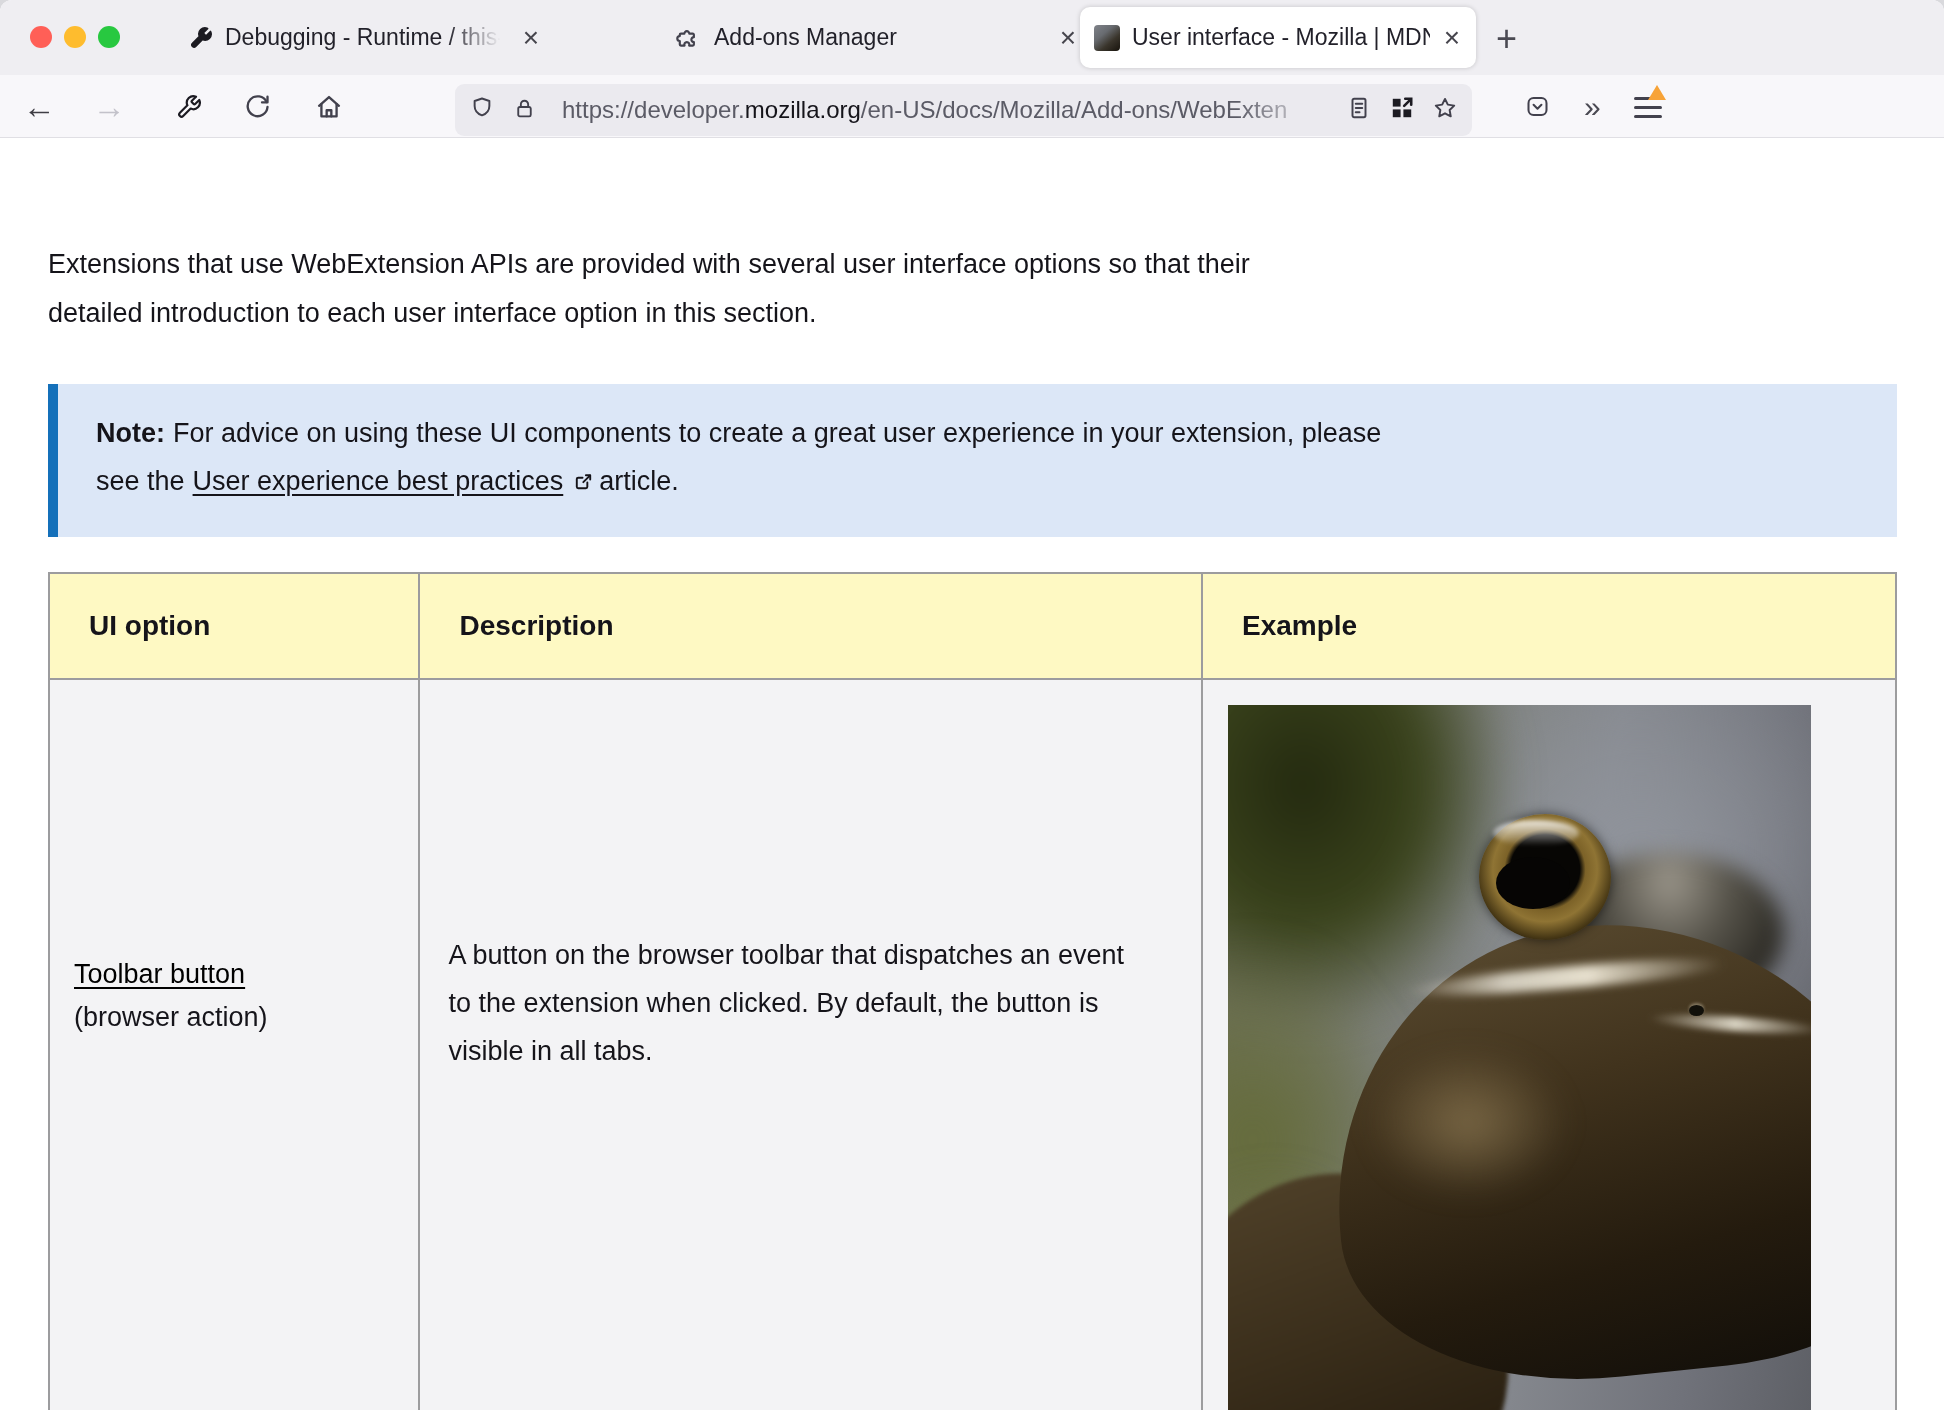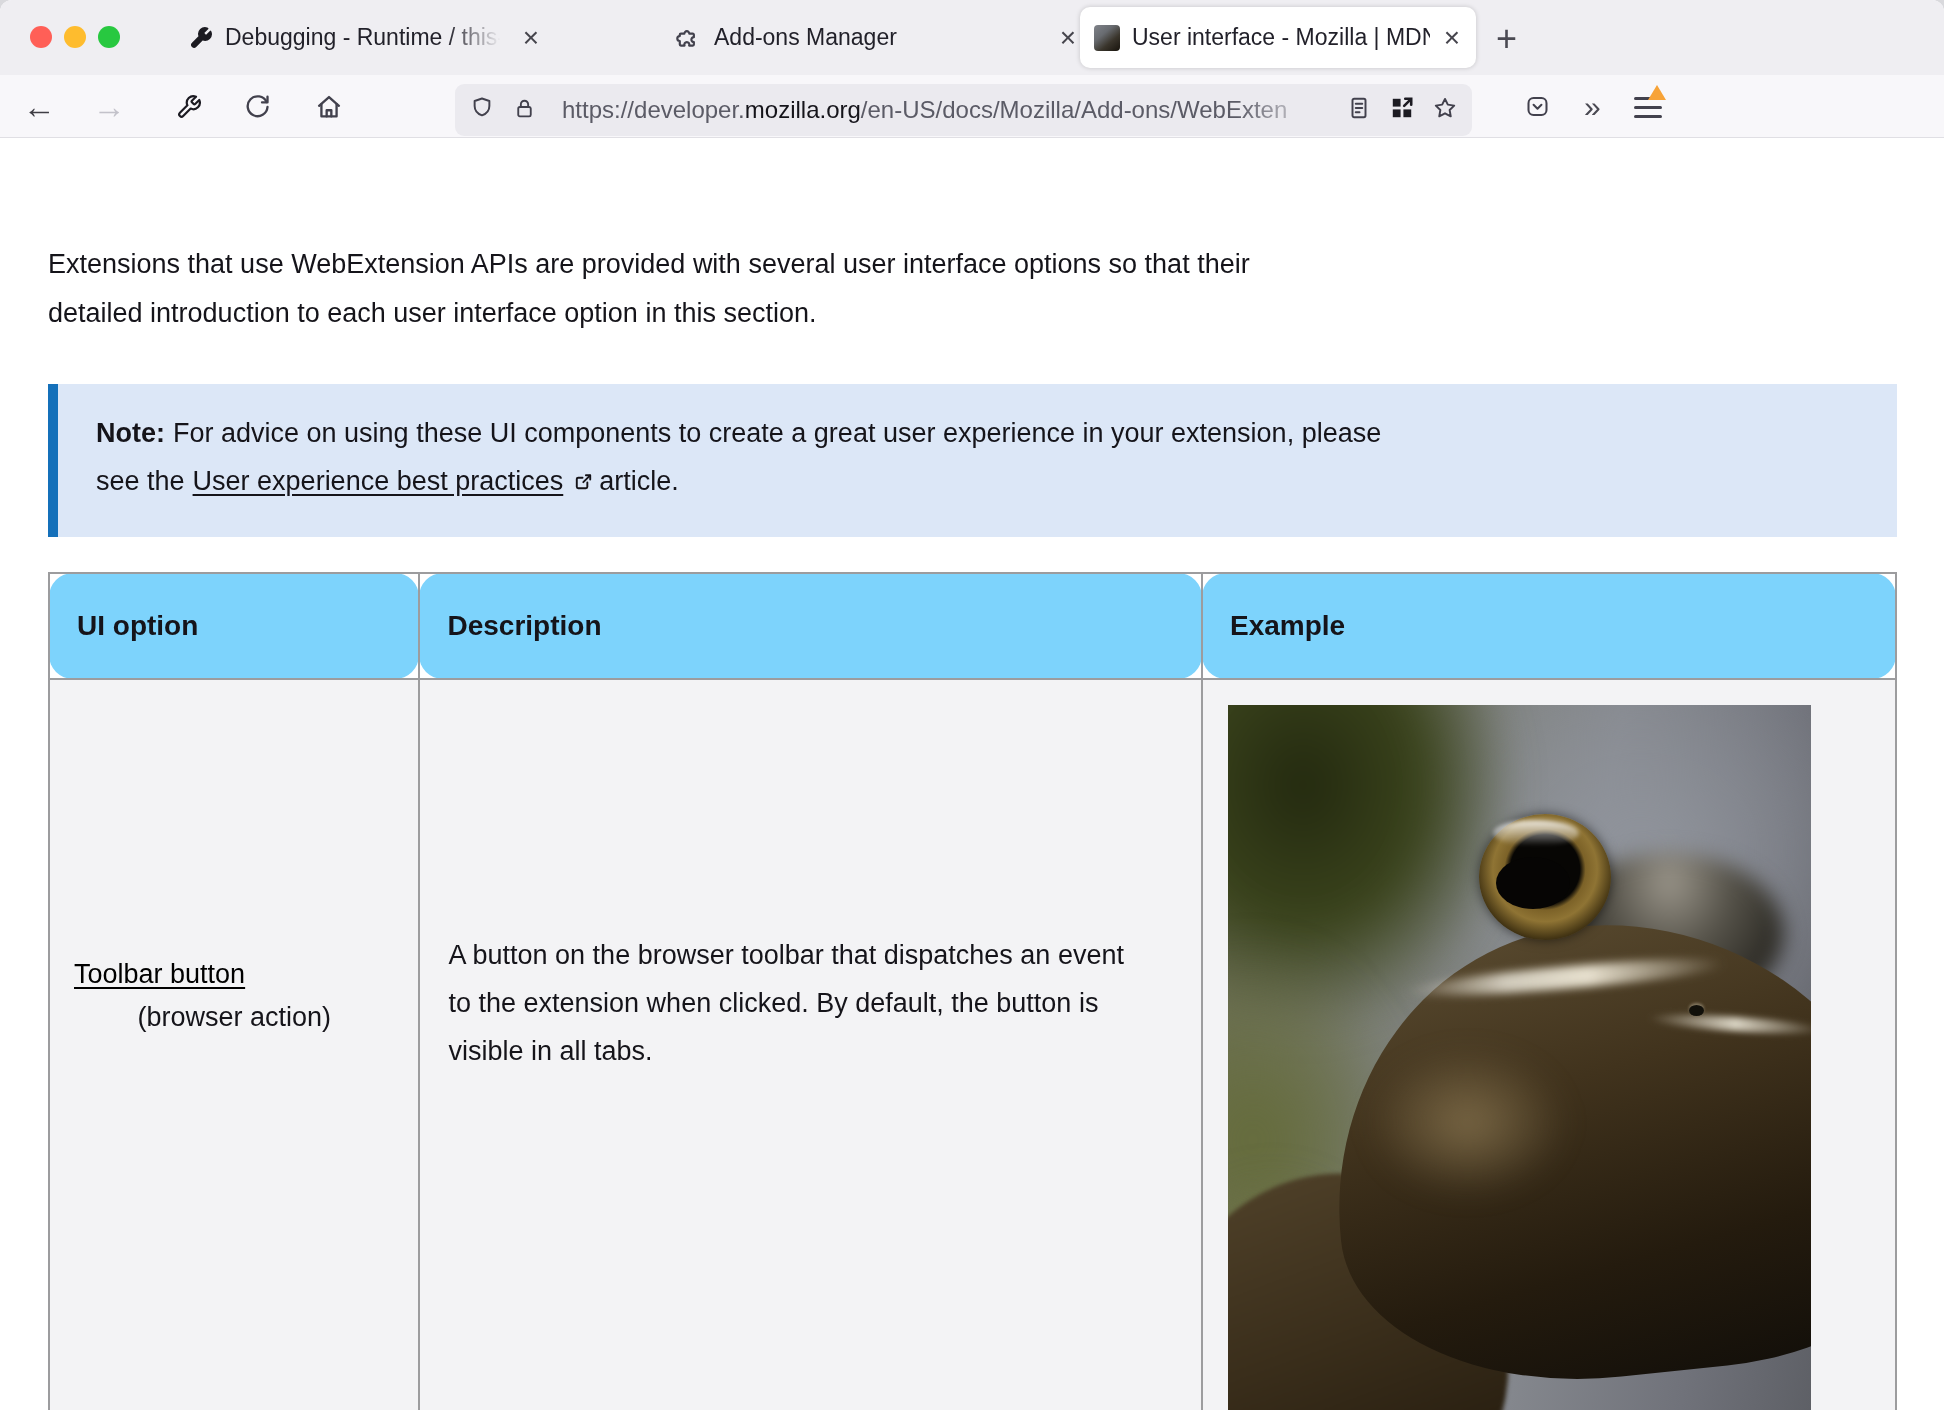--- a/index.html
+++ b/index.html
@@ -62,26 +62,26 @@
 
   .note { margin-top:46px; background:#dce7f7; border-left:10px solid #1470ba; padding:25px 38px 29px;
           font-size:27px; line-height:48px; }
   .note b { font-weight:700; }
   .note .seg { margin-right:8px; }
   .note a.bp-link { color:#15141a; text-decoration:underline; text-underline-offset:4px; }
   .extlink { display:inline-block; vertical-align:-3px; margin:0 4px 0 9px; }
 
   table.ui-table { margin-top:35px; border-collapse:collapse; table-layout:fixed; width:1849px; }
   .ui-table th, .ui-table td { border:2px solid #9c9c9e; text-align:left; }
-  .ui-table th { background:#7dd3fc; font-size:28px; font-weight:700; padding:36px 27px;border-radius:24px; }
+  .ui-table th { background:#fef9c3; font-size:28px; font-weight:700; padding:36px 39px; }
   .col1{ width:339px; } .col2{ width:716px; } .col3{ width:635px; }
   .ui-table td { background:#f3f3f5; vertical-align:top; }
   td.cell-option { padding:274px 24px 24px 24px; font-size:27px; }
   td.cell-option a { color:#000000; text-decoration:underline; text-underline-offset:4px; line-height:40px; }
-  .option-sub { display:block; margin-top:3px; line-height:40px; color:#15141a;text-align:center; }
+  .option-sub { display:block; margin-top:3px; line-height:40px; color:#15141a; }
   td.cell-desc { padding:251px 28px 24px 28px; font-size:27px; line-height:48px; }
   td.cell-desc span { display:block; }
   td.cell-example { padding:25px; }
 
   
   .photo { position:relative; width:583px; height:780px; overflow:hidden;
            background:linear-gradient(100deg,#6e7058 0%,#7d8078 28%,#85888e 55%,#70727a 80%,#5c5e64 100%); }
   .photo div { position:absolute; }
   .fol-tl { left:-140px; top:-170px; width:430px; height:500px; filter:blur(18px);
             background:radial-gradient(closest-side,#23290f 0%,#3a431c 55%,rgba(58,67,28,0) 100%); }

